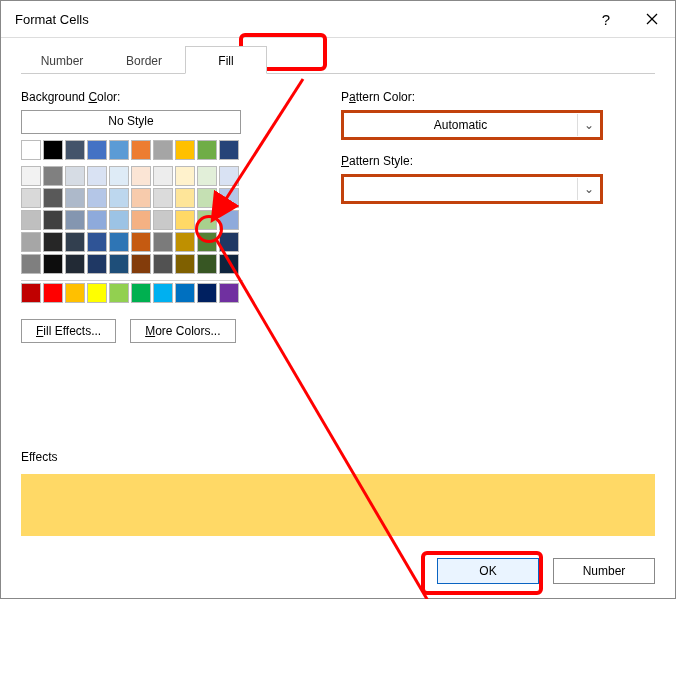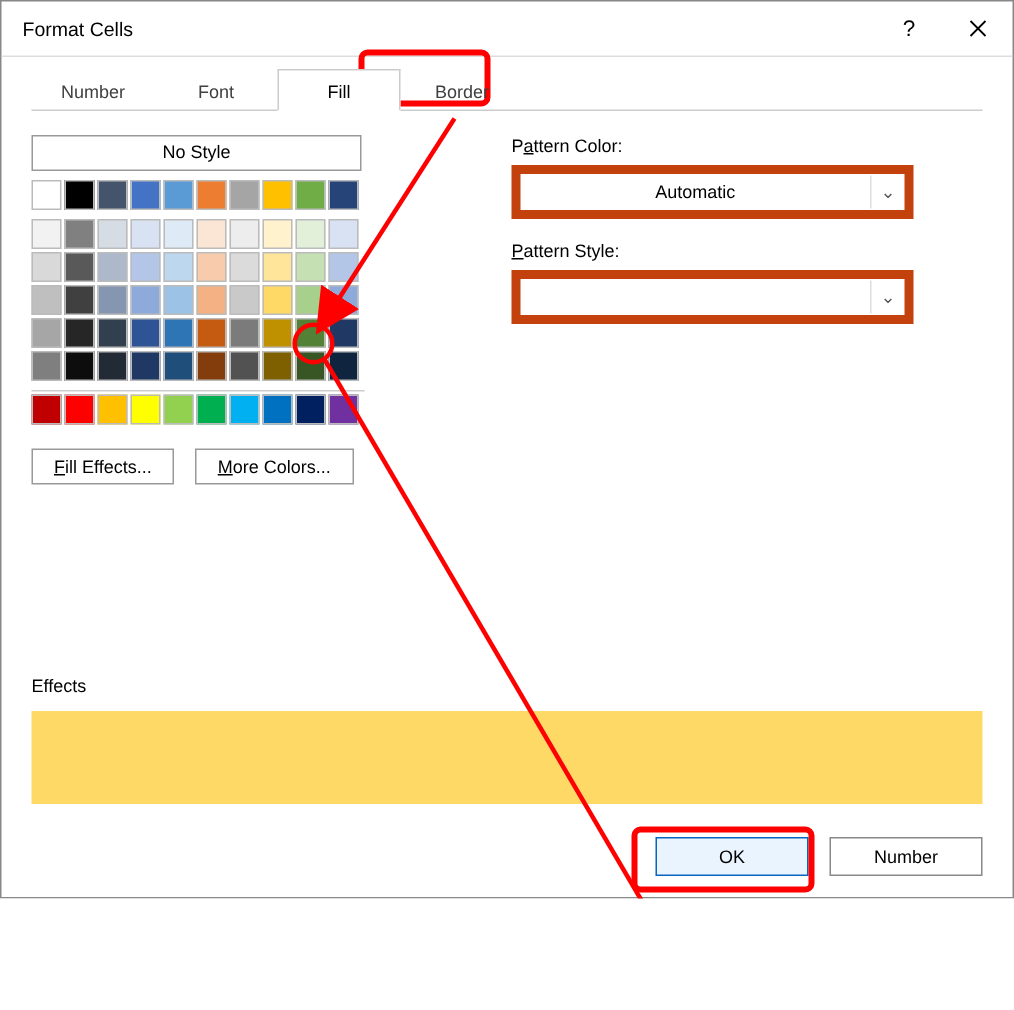--- a/index.html
+++ b/index.html
@@ -124,21 +124,21 @@
     background: #fff;
     padding: 0 14px;
     cursor: pointer;
     font-family: inherit;
     font-size: 12px;
     text-align: right;
   }
   .dropdown {
     width: 256px;
     height: 24px;
-    border: 6px solid #c2410c;
+    border: 3px solid #c2410c;
     background: #fff;
     display: flex;
     align-items: center;
     cursor: pointer;
     margin-bottom: 14px;
   }
   .dropdown .val { flex:1; text-align:center; }
   .dropdown .chev {
     width: 22px;
     text-align: center;
@@ -200,29 +200,29 @@
       <svg width="12" height="12" viewBox="0 0 12 12">
         <line x1="1" y1="1" x2="11" y2="11" stroke="#000" stroke-width="1.2"></line>
         <line x1="11" y1="1" x2="1" y2="11" stroke="#000" stroke-width="1.2"></line>
       </svg>
     </div>
   </div>
 
   <div class="content">
     <div class="tabs" id="tabs">
         <div class="tab">Number</div>
-        <div class="tab">Font</div>
+        <div class="tab">Border</div>
         <div class="tab active">Fill</div>
-        <div class="tab">Border</div>
       </div>
 
     <div class="annot-fill" style="left:238px; top:-5px; width:80px; height:30px;"></div>
 
     <div class="pane">
       <div class="left-col">
+        <div class="section-label" id="bgLabel">Background <u>C</u>olor:</div>
         <div class="no-color-btn">No Style</div>
 
         <div class="swatch-group" id="themeRow">
             <div class="swatch-row">
               <div class="swatch" style="background: rgb(255, 255, 255);"></div>
               <div class="swatch" style="background: rgb(0, 0, 0);"></div>
               <div class="swatch" style="background: rgb(68, 84, 106);"></div>
               <div class="swatch" style="background: rgb(68, 114, 196);"></div>
               <div class="swatch" style="background: rgb(91, 155, 213);"></div>
               <div class="swatch" style="background: rgb(237, 125, 49);"></div>

